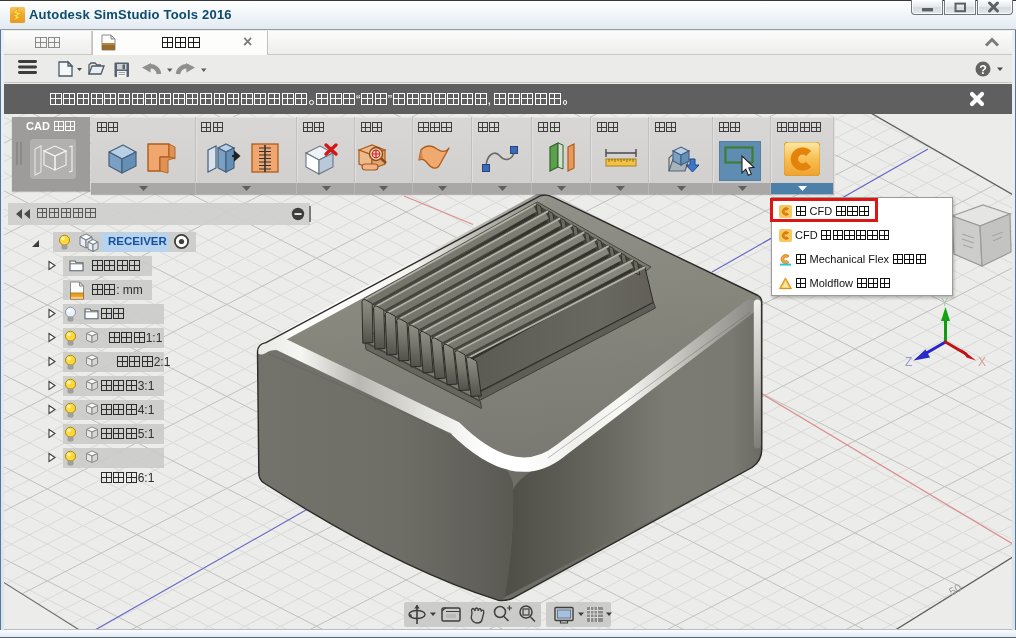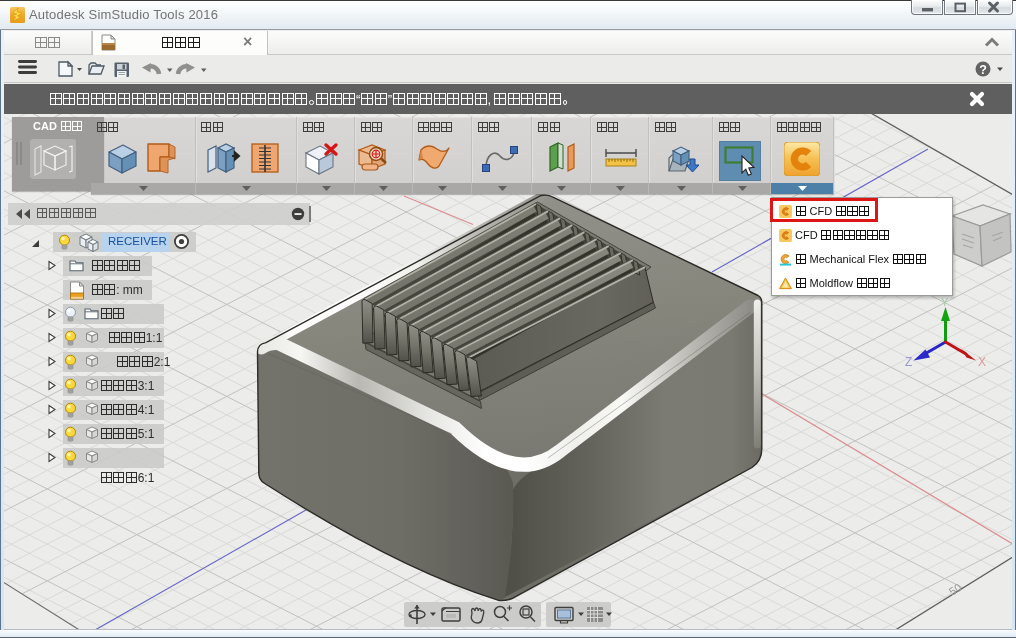--- a/index.html
+++ b/index.html
@@ -5,36 +5,36 @@
 html,body{width:1016px;height:638px;overflow:hidden;font-family:"Liberation Sans",sans-serif;position:relative;background:#ececeb}
 .abs{position:absolute}
 .k{display:inline-block;width:.92em;height:.92em;border:1px solid currentColor;vertical-align:-.1em;margin:0 .065em;
 background:linear-gradient(currentColor,currentColor) 50% 0/1px 100% no-repeat,linear-gradient(currentColor,currentColor) 0 50%/100% 1px no-repeat;}
 .k2{background:linear-gradient(currentColor,currentColor) 0 33%/100% 1px no-repeat,linear-gradient(currentColor,currentColor) 0 72%/100% 1px no-repeat,linear-gradient(currentColor,currentColor) 55% 0/1px 100% no-repeat;}
 .k3{background:linear-gradient(currentColor,currentColor) 0 55%/100% 1px no-repeat,linear-gradient(currentColor,currentColor) 30% 0/1px 100% no-repeat,linear-gradient(currentColor,currentColor) 78% 0/1px 100% no-repeat;}
 .kp{display:inline-block;width:.34em;height:.34em;border:1px solid currentColor;border-radius:50%;vertical-align:-.08em;margin:0 .1em}
 
 #titlebar{left:0;top:0;width:1016px;height:30px;background:linear-gradient(#ffffff,#eef3f7 60%,#e2eaf1);border-top:1px solid #383838;border-bottom:1px solid #989ba0}
 #title-ico{left:10px;top:7px;width:15px;height:16px}
-#title-txt{left:29px;top:7px;font-size:13px;font-weight:400;color:#737373;letter-spacing:.2px}
+#title-txt{left:29px;top:7px;font-size:13px;font-weight:700;color:#0c4a6e;letter-spacing:.2px}
 .winbtn{top:0;height:15px;background:linear-gradient(#fcfdfe,#e7ebee 45%,#d4dade 55%,#e4e9ed);border:1px solid #70767d;border-top:none;box-shadow:inset 0 0 0 1px rgba(255,255,255,.75)}
 
 #tabbar{left:4px;top:31px;width:1008px;height:24px;background:linear-gradient(#fcfcfc,#ededeb);border-bottom:1px solid #c7c7c5}
 #tab-home{left:4px;top:31px;width:88px;height:24px;border-right:1px solid #cfcfcd;color:#8a8a88;font-size:12.5px;text-align:center;padding-top:5px}
 #tab-doc{left:92px;top:31px;width:176px;height:24px;background:#fdfdfc;border:1px solid #c2c2c0;border-bottom:none;border-top:none}
 #tab-doc .lbl{position:absolute;left:68px;top:5px;font-size:12.5px;font-weight:700;color:#1c1c1c}
 #tab-doc .x{position:absolute;left:150px;top:2px;font-size:16px;color:#7b7b79;font-weight:700}
 
 #toolbar{left:4px;top:55px;width:1008px;height:28px;background:#ebebe9;border-bottom:1px solid #c6c6c4}
 
 #notif{left:4px;top:84px;width:1008px;height:30px;background:#5f5f5f;color:#fff;font-size:13px}
 #notif .t{position:absolute;left:45px;top:7.5px;white-space:nowrap}
 
 #ribbon{left:91px;top:117px;width:743px;height:77px;background:linear-gradient(#d8d7d5,#d0cfcd);border-top:1px solid #e3e2e0;box-shadow:0 1px 1px rgba(80,80,80,.35)}
-#cadtile{left:12px;top:117px;width:92px;height:74px;background:#9d9c9a;box-shadow:0 1px 1px rgba(80,80,80,.35)}
+#cadtile{left:12px;top:117px;width:78px;height:74px;background:#9d9c9a;box-shadow:0 1px 1px rgba(80,80,80,.35)}
 #cadtile .hd{position:absolute;left:0;top:3px;width:100%;text-align:center;color:#fff;font-weight:700;font-size:11px}
 #cadtile .bx{position:absolute;left:18px;top:22px;width:46px;height:40px;background:#b2b1af;border-radius:3px}
 .rgroup{position:absolute;top:0;height:66px;border-right:1px solid #c2c1bf;box-shadow:1px 0 0 #e0dfdd}
 .rlabel{position:absolute;top:5px;font-size:11px;color:#3e3e3e;white-space:nowrap}
 .rstrip{position:absolute;top:66px;height:11px;background:#a9a8a6;border-right:1px solid #b8b7b5}
 .rstrip svg{position:absolute;left:50%;top:3px;margin-left:-4px}
 
 #brhead{left:8px;top:203px;width:302px;height:22px;background:rgba(206,206,204,.92);color:#5a5a58;font-size:11.5px}
 .trow{position:absolute;height:20px;background:rgba(202,202,200,.88)}
 .ttxt{position:absolute;top:3px;font-size:12px;color:#2d2d2d;white-space:nowrap}
@@ -514,21 +514,21 @@
 <g stroke="#707a84" stroke-width="1">
 <polygon points="3,5 9,2 15,5 9,8" fill="#fbfbfa"></polygon>
 <polygon points="3,5 9,8 9,16 3,13" fill="#eceff1"></polygon>
 <polygon points="9,8 15,5 15,13 9,16" fill="#dde2e6"></polygon>
 <polygon points="11,10 16,7.5 21,10 16,12.5" fill="#fbfbfa"></polygon>
 <polygon points="11,10 16,12.5 16,19.5 11,17" fill="#eceff1"></polygon>
 <polygon points="16,12.5 21,10 21,17 16,19.5" fill="#dde2e6"></polygon>
     </g>
   </svg>
 <div class="abs" style="left:101px;top:232.5px;width:68px;height:19px;background:#b7d3ee"></div>
-<div class="abs" style="left:108px;top:235px;font-size:11.5px;font-weight:400;color:#16509e">RECEIVER</div>
+<div class="abs" style="left:108px;top:235px;font-size:11.5px;font-weight:700;color:#16509e">RECEIVER</div>
 <svg class="abs" style="left:173px;top:233px" width="17" height="17" viewBox="0 0 17 17">
 <circle cx="8.5" cy="8.5" r="6.6" fill="#fdfdfc" stroke="#3e3e3c" stroke-width="1.8"></circle>
     <circle cx="8.5" cy="8.5" r="2.6" fill="#3e3e3c"></circle>
   </svg>
 <div class="trow" style="left:63px;top:256px;width:89px"></div>
 <svg class="abs" style="left:47px;top:260px" width="10" height="11" viewBox="0 0 10 11">
     <path d="M2,1.5 L8,5.5 L2,9.5 Z" fill="#fff" stroke="#3c3c3a" stroke-width="1.1"></path>
   </svg>
 <svg class="abs" style="left:69px;top:259px" width="15" height="13" viewBox="0 0 15 13">
 <path d="M1,2 h5 l1.2,1.8 h6.8 v8 h-13 Z" fill="#fcfcfb" stroke="#5a646e" stroke-width="1.1"></path>

